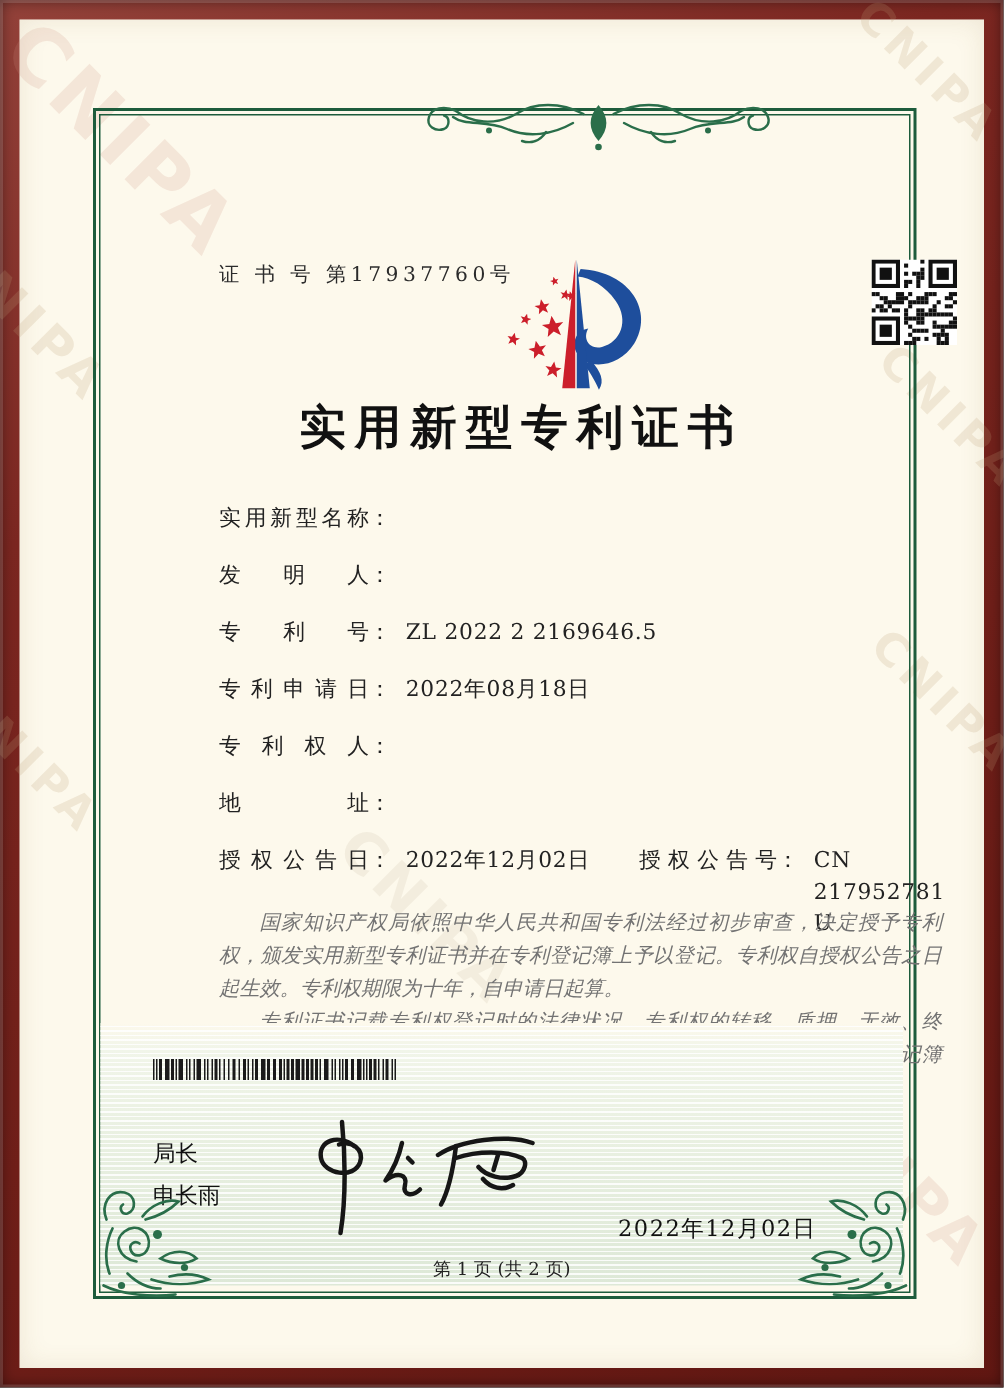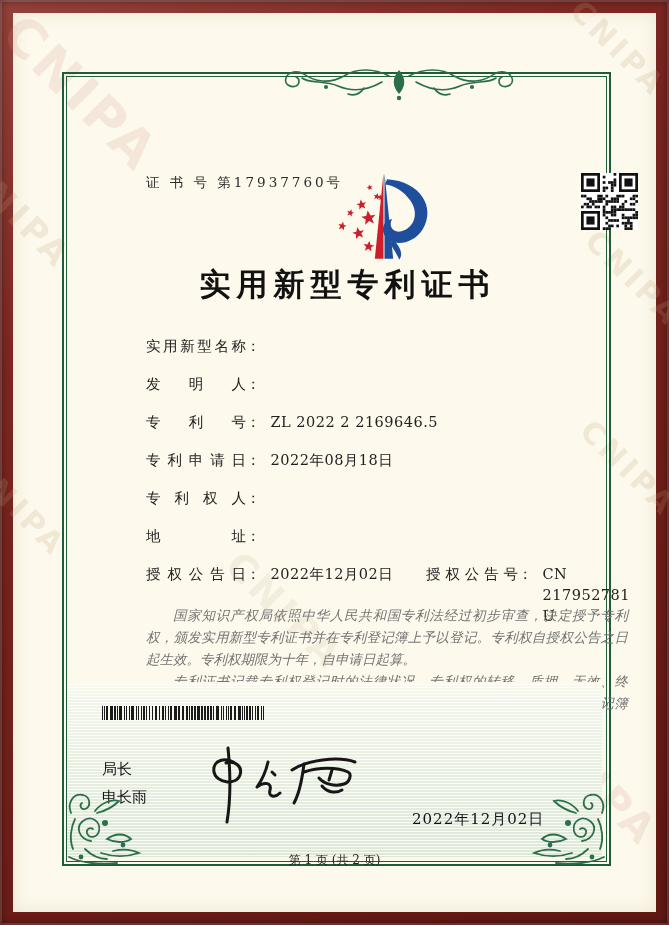--- a/index.html
+++ b/index.html
@@ -47,21 +47,21 @@
   #gpanel{position:absolute;left:3px;top:608px;width:535px;height:175px;
           background:
             repeating-linear-gradient(180deg,rgba(255,255,255,0) 0 2px,rgba(255,255,255,.85) 2px 3px),
             linear-gradient(180deg,#fdf9ec 0%,#f1f5e9 10%,#e9f0e1 45%,#dde8d7 100%);}
   #barcode{position:absolute;left:35px;top:24px;width:165px;height:14px;}
   #signer{position:absolute;left:35px;top:73px;font-size:15px;color:#111;line-height:28px;
           font-family:"DejaVu Sans","Liberation Sans",sans-serif;}
   #signature{position:absolute;left:125px;top:58px;width:175px;height:85px;}
   #issuedate{position:absolute;left:345px;top:128px;font-size:15px;letter-spacing:1px;color:#111;
              font-family:"DejaVu Serif","Liberation Serif",serif;}
-  #pagenum{position:absolute;left:0;top:170px;width:535px;text-align:center;font-size:12px;
+  #pagenum{position:absolute;left:0;top:156px;width:535px;text-align:center;font-size:12px;
            color:#222;font-family:"DejaVu Serif","Liberation Serif",serif;}
   
   #orn-top{position:absolute;left:200px;top:-14px;width:270px;height:44px;}
   .orn-corner{position:absolute;width:84px;height:84px;bottom:-3px;}
   #orn-bl{left:-3px;}
   #orn-br{right:-3px;transform:scaleX(-1);}
   
   #footnote{position:absolute;left:0;top:862px;width:669px;text-align:center;
             font-size:13.5px;font-style:italic;color:#222;
             font-family:"DejaVu Serif","Liberation Serif",serif;}

